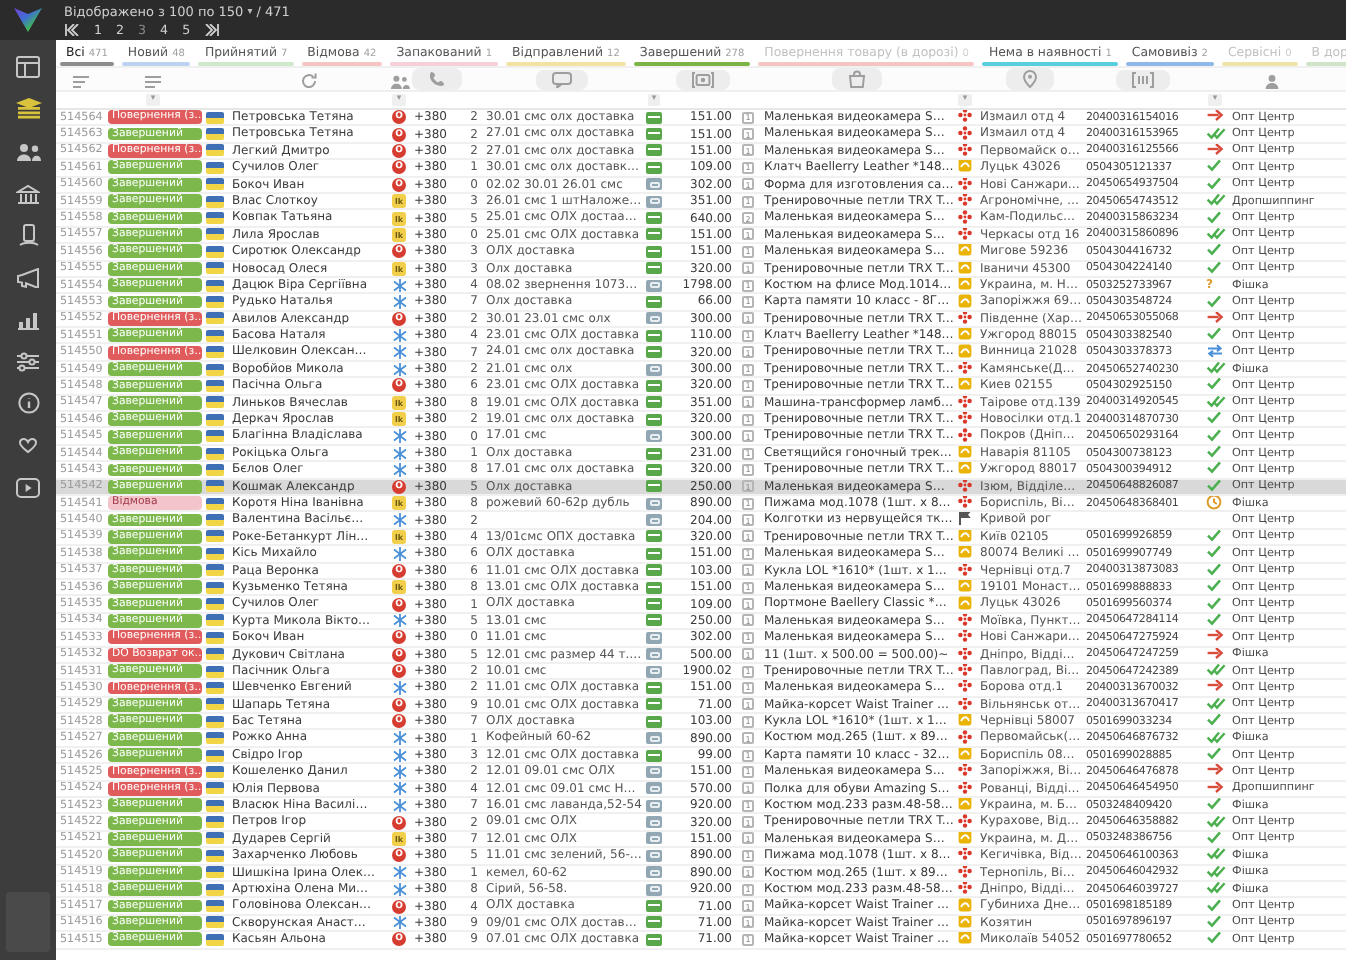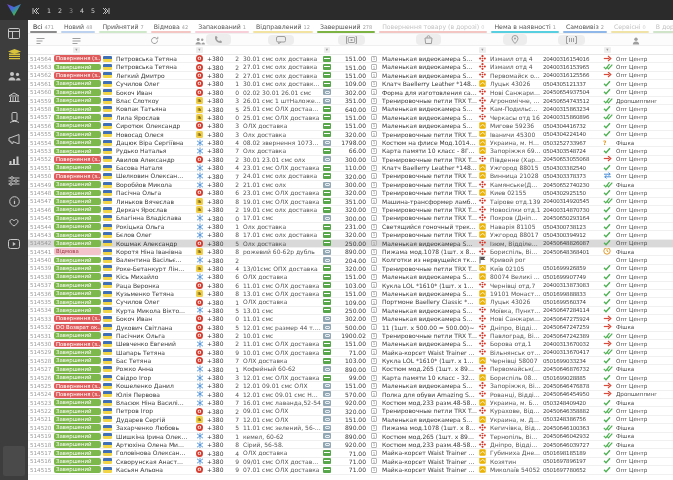--- a/index.html
+++ b/index.html
@@ -77,20 +77,25 @@
           <stop offset="0" stop-color="#7a3fd4"></stop>
             <stop offset="0.4" stop-color="#3f6fd4"></stop>
           <stop offset="0.7" stop-color="#3fb55a"></stop>
             <stop offset="1" stop-color="#e3d43f"></stop>
         </linearGradient>
       </defs>
       <path d="M1 1 L8 13 L15 1 L8 4 Z" fill="url(#lg1)"></path>
     </svg>
   </div>
   <div class="topbar-main">
+    <div class="range-line">
+      <span>Відображено з 100 по 150</span>
+      <span class="caret">▾</span>
+      <span>/ 471</span>
+    </div>
     <div class="pager">
       <span>
         <svg width="8" height="6" viewBox="0 0 8 6">
             <path d="M1 0v6M7 0L4 3l3 3M5 0L2 3l3 3" stroke="#cfcfcf" stroke-width="0.9" fill="none"></path>
           </svg>
       </span>
       <span id="pages" style="display: inline-flex; gap: 7px;">
           <span class="pg">1</span>
           <span class="pg">2</span>
           <span class="pg cur">3</span>

